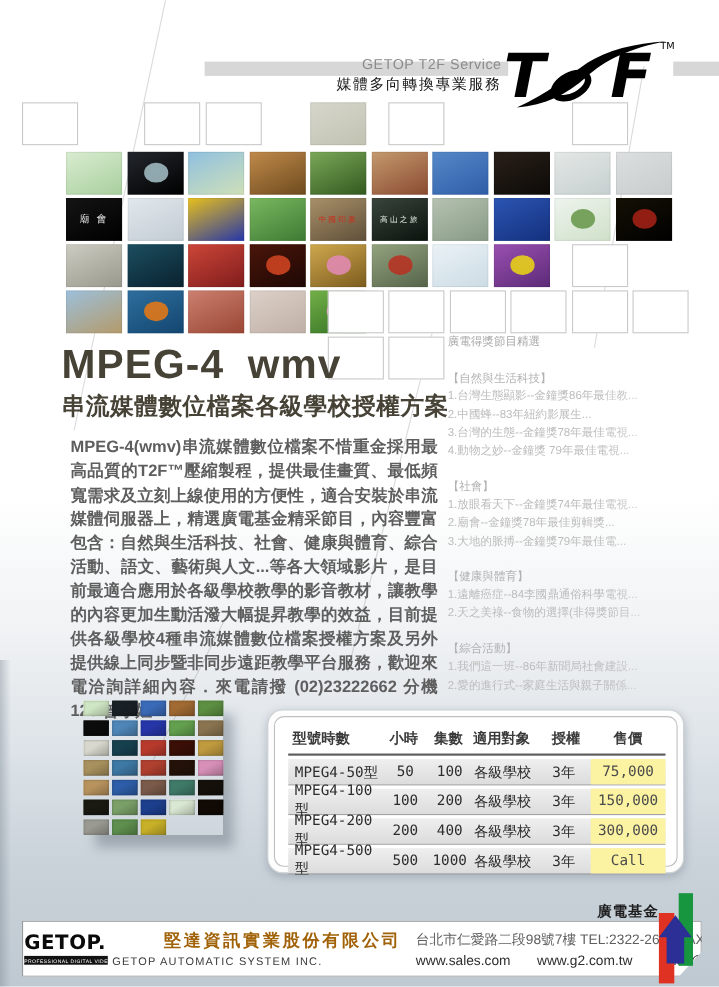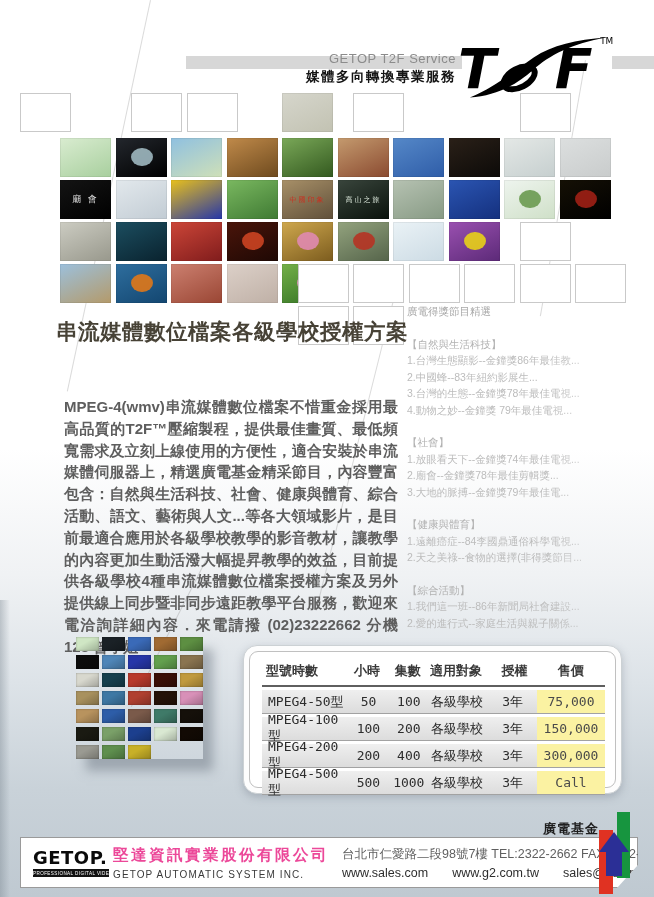--- a/index.html
+++ b/index.html
@@ -4,21 +4,21 @@
 <style>
   html,body{margin:0;padding:0;background:#fff;}
   .page{position:relative;width:654px;height:897px;overflow:hidden;
         font-family:"Liberation Sans",sans-serif;
         background:linear-gradient(180deg,#ffffff 0%,#ffffff 50%,#f0f2f4 64%,#dde3e8 76%,#c9d2d9 88%,#bfc9d1 100%);}
   
   .diag{position:absolute;width:1px;background:rgba(140,140,140,.32);transform-origin:top left;}
   
   .band{position:absolute;top:56px;height:13px;background:#d7d7d7;}
   .svc1{position:absolute;top:51px;left:248px;width:208px;text-align:right;font-size:13px;color:#8c8c8c;letter-spacing:.5px;}
-  .svc2{position:absolute;top:68px;left:248px;width:208px;text-align:right;font-size:13.5px;font-weight:bold;color:#151515;letter-spacing:1.5px;}
+  .svc2{position:absolute;top:68px;left:248px;width:208px;text-align:right;font-size:13.5px;font-weight:normal;color:#151515;letter-spacing:1.5px;}
   .t2f{position:absolute;left:458px;top:34px;width:156px;height:68px;}
   
   .g-cell{position:absolute;width:51px;height:39px;}
   .g-empty{background:#fff;border:1px solid #c9c9c9;box-sizing:border-box;}
   .g-img{box-shadow:inset 0 0 0 1px rgba(0,0,0,.06);margin-left:40px;}
   .cell-label{position:absolute;inset:0;display:flex;align-items:center;justify-content:center;letter-spacing:2px;}
   .accent{position:absolute;left:30%;top:26%;width:42%;height:46%;border-radius:50%;opacity:.9;}
   
   .main-title{position:absolute;left:56px;top:313px;color:#474236;}
   .main-title .t1{font-size:37px;font-weight:bold;letter-spacing:1px;word-spacing:10px;line-height:1;}
@@ -49,25 +49,25 @@
   .t-head .c1{padding-left:4px;}
   
   .collage{position:absolute;left:76px;top:637px;width:127px;display:grid;grid-template-columns:repeat(5,23px);
            grid-auto-rows:14px;gap:4px 3px;box-shadow:10px 12px 10px rgba(110,120,132,.5);}
   .tile{width:23px;height:14px;box-shadow:inset 0 0 2px rgba(0,0,0,.35);}
   
   .fund-label{position:absolute;left:543px;top:820px;font-size:13px;font-weight:bold;color:#1e1e1e;letter-spacing:1px;}
   .footer-bar{position:absolute;left:20px;top:837px;width:618px;height:51px;background:#fff;border:1px solid #9a9a9a;
               box-sizing:border-box;display:flex;align-items:center;
               clip-path:polygon(0 0,100% 0,100% 55%,96.6% 100%,0 100%);}
-  .getop-block{margin-left:12px;width:76px;flex:none;}
+  .getop-block{margin-left:1px;width:76px;flex:none;}
   .getop-word{font-size:18px;font-weight:900;color:#0a0a0a;letter-spacing:.5px;font-family:"DejaVu Sans","Liberation Sans",sans-serif;line-height:1;}
   .getop-tag{background:#121212;color:#fff;font-size:4.6px;text-align:center;padding:2px 0 1px;letter-spacing:.4px;margin-top:2px;white-space:nowrap;}
   .company{margin-left:4px;flex:none;}
-  .company-zh{font-size:15.5px;font-weight:bold;color:#ec4899;letter-spacing:2.5px;white-space:nowrap;}
+  .company-zh{font-size:15.5px;font-weight:bold;color:#a16207;letter-spacing:2.5px;white-space:nowrap;margin-left:47px;}
   .company-en{font-size:10px;color:#3a3a3a;letter-spacing:1.1px;margin-top:3px;white-space:nowrap;}
   .contact{margin-left:13px;flex:none;}
   .addr{font-size:12.5px;color:#5f5f5f;white-space:nowrap;}
   .webs{font-size:12.5px;color:#2e2e2e;margin-top:3px;display:flex;gap:24px;white-space:nowrap;}
   .fund-logo{position:absolute;left:596px;top:810px;width:46px;height:86px;}
   .edge-shade{position:absolute;left:0;top:600px;width:10px;height:297px;
               background:linear-gradient(90deg,rgba(120,132,142,.4),rgba(120,132,142,0));}
 </style>
 </head>
 <body>
@@ -160,20 +160,21 @@
       <div class="g-cell g-empty" style="left: 353px; top: 264px;"></div>
       <div class="g-cell g-empty" style="left: 409px; top: 264px;"></div>
       <div class="g-cell g-empty" style="left: 464px; top: 264px;"></div>
       <div class="g-cell g-empty" style="left: 520px; top: 264px;"></div>
       <div class="g-cell g-empty" style="left: 575px; top: 264px;"></div>
       <div class="g-cell g-empty" style="left: 298px; top: 306px;"></div>
       <div class="g-cell g-empty" style="left: 353px; top: 306px;"></div>
     </div>
 
   <div class="main-title">
+    <div class="t1">MPEG-4 wmv</div>
     <div class="t2">串流媒體數位檔案各級學校授權方案</div>
   </div>
 
   <div class="body-text">MPEG-4(wmv)串流媒體數位檔案不惜重金採用最高品質的T2F™壓縮製程，提供最佳畫質、最低頻寬需求及立刻上線使用的方便性，適合安裝於串流媒體伺服器上，精選廣電基金精采節目，內容豐富包含：自然與生活科技、社會、健康與體育、綜合活動、語文、藝術與人文...等各大領域影片，是目前最適合應用於各級學校教學的影音教材，讓教學的內容更加生動活潑大幅提昇教學的效益，目前提供各級學校4種串流媒體數位檔案授權方案及另外提供線上同步暨非同步遠距教學平台服務，歡迎來電洽詢詳細內容．來電請撥 (02)23222662 分機 123 曾小姐</div>
 
   <div class="plist">
     <div class="pl-title">廣電得獎節目精選</div>
     <div id="plist-sections">
         <div class="pl-sec">
           <div class="pl-head">【自然與生活科技】</div>

